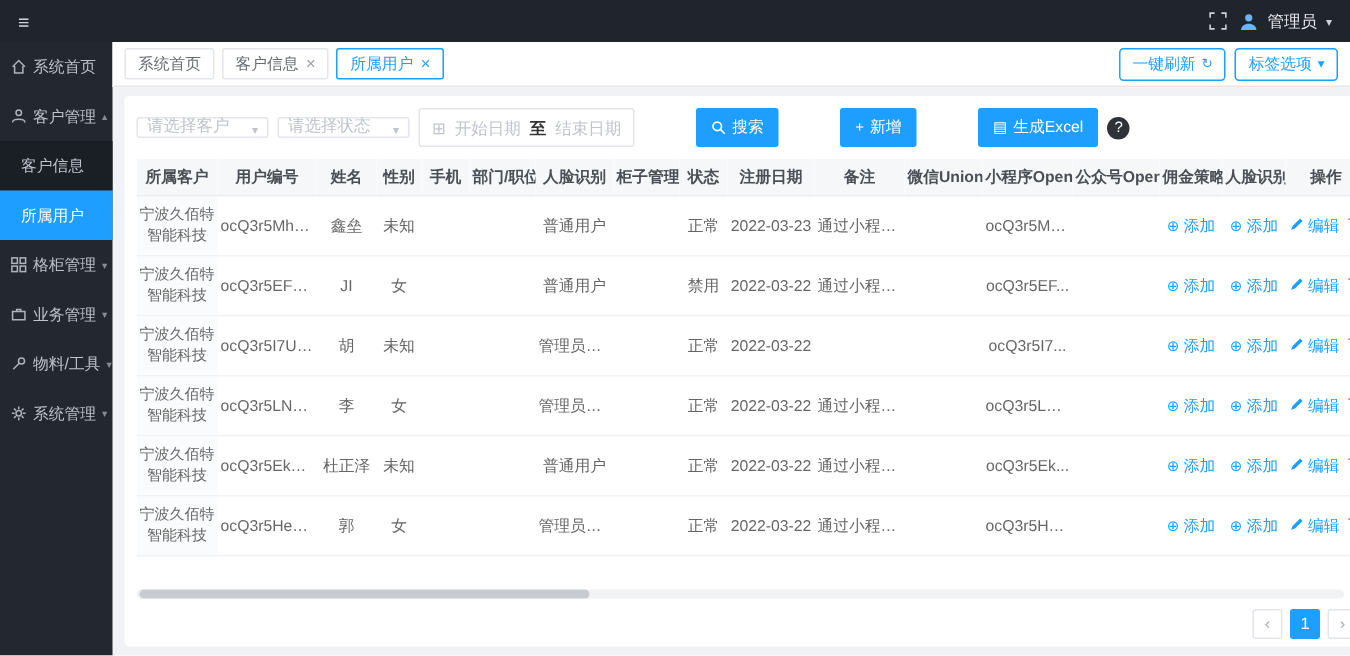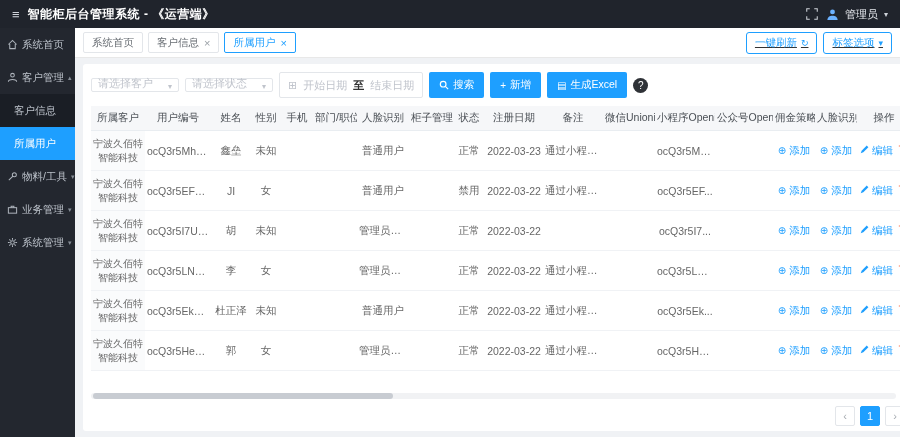--- a/index.html
+++ b/index.html
@@ -23,67 +23,66 @@
   .side-item.active { background:#1e9fff; color:#fff; }
 
   
   .main { position:absolute; left:75px; top:28px; width:825px; height:409px; display:flex; flex-direction:column; }
 
   .tabbar { flex:0 0 30px; background:#fff; border-bottom:1px solid #e8e8e8; display:flex; align-items:center; gap:5px; padding:0 8px; }
   .tab { display:inline-flex; align-items:center; gap:5px; height:21px; padding:0 8px; border:1px solid #e3e6ea; border-radius:2px; color:#676c72; font-size:10.5px; background:#fff; cursor:pointer; white-space:nowrap; }
   .tab .x { color:#9aa0a6; font-size:11px; }
   .tab.active { border-color:#1e9fff; color:#1e9fff; }
   .tab.active .x { color:#1e9fff; }
-  .tabbar-right { margin-left:auto; display:flex; gap:6px;text-decoration:underline; }
+  .tabbar-right { margin-left:auto; display:flex; gap:6px; }
   .obtn { height:22px; padding:0 8px; border:1px solid #1e9fff; border-radius:3px; background:#fff; color:#1e9fff; font-size:10.5px; display:inline-flex; align-items:center; gap:4px; cursor:pointer; font-family:inherit; white-space:nowrap; }
   .obtn .micon { font-size:9px; }
 
   .content { flex:1; min-height:0; padding:6px 8px; display:flex; }
   .card { background:#fff; border-radius:3px; flex:1; min-height:0; display:flex; flex-direction:column; padding:8px 8px 0; }
 
   
   .toolbar { flex:0 0 26px; display:flex; align-items:center; gap:6px; margin-bottom:8px; }
   .select { width:88px; height:14px; border:1px solid #e3e6ea; border-radius:2px; display:flex; align-items:flex-end; justify-content:space-between; padding:0 6px; color:#c0c4cc; background:#fff; cursor:pointer; white-space:nowrap; }
   .select .caret { color:#c0c4cc; font-size:8px; }
   .daterange { height:26px; border:1px solid #e3e6ea; border-radius:2px; display:flex; align-items:center; gap:6px; padding:0 8px; background:#fff; color:#c0c4cc; cursor:pointer; white-space:nowrap; }
   .daterange .cal { color:#c0c4cc; font-size:11px; }
   .daterange .sep { color:#333; font-weight:bold; }
   .kw { width:160px; height:26px; border:1px solid #e3e6ea; border-radius:2px; padding:0 7px; font-size:10.5px; outline:none; font-family:inherit; }
   .kw::placeholder { color:#c0c4cc; }
-  .btn { height:26px; border:none; border-radius:2px; color:#fff; padding:0 10px; font-size:10.5px; display:inline-flex; align-items:center; gap:4px; cursor:pointer; font-family:inherit; white-space:nowrap; }
+  .btn { height:26px; border:none; border-radius:2px; color:#fff; padding:0 10px; font-size:10.5px; display:inline-flex; align-items:center; gap:4px; cursor:pointer; font-family:inherit; white-space:nowrap;margin-left:35px; }
   .btn.blue { background:#1e9fff; }
   .btn.gray { background:#c2c8d0; }
   .btn .micon { font-size:10px; }
   .help { width:15px; height:15px; border-radius:50%; background:#2f3237; color:#fff; font-size:10px; display:inline-flex; align-items:center; justify-content:center; cursor:pointer; flex:0 0 auto; }
 
   
   .table-zone { flex:1; min-height:0; position:relative; overflow:hidden; }
   table { border-collapse:collapse; table-layout:fixed; width:820px; font-size:10.5px; color:#666; }
-  th { background:#f6f7f9; color:#4a4f55; font-weight:normal; padding:5px 2px; border-bottom:1px solid #e9edf1; text-align:center; white-space:nowrap; overflow:hidden; }
+  th { background:#f6f7f9; color:#4a4f55; font-weight:bold; padding:5px 2px; border-bottom:1px solid #e9edf1; text-align:center; white-space:nowrap; overflow:hidden; }
   td { padding:2px; border-bottom:1px solid #f0f2f5; text-align:center; white-space:nowrap; overflow:hidden; text-overflow:ellipsis; height:40px; }
   td.col-customer { white-space:normal; background:#fafbfc; line-height:1.35; font-size:10px; }
   .link { color:#1e9fff; cursor:pointer; text-decoration:none; white-space:nowrap;margin-top:32px; }
   .cplus { font-size:10px; }
   .del { margin-left:5px; cursor:pointer; }
   .htrack { position:absolute; bottom:2px; left:0; width:805px; height:6px; background:#f1f2f4; border-radius:3px; }
   .hthumb { position:absolute; left:2px; top:0; height:6px; width:300px; background:#c8ccd2; border-radius:3px; cursor:pointer; }
 
   
   .pager { flex:0 0 30px; display:flex; align-items:center; justify-content:flex-end; gap:5px; padding:0 6px; }
   .pbtn { min-width:20px; height:20px; border:1px solid #e3e6ea; border-radius:2px; display:inline-flex; align-items:center; justify-content:center; color:#a6abb1; background:#fff; font-size:11px; cursor:pointer; }
   .pbtn.cur { background:#1e9fff; border-color:#1e9fff; color:#fff; }
 
   .footer { flex:0 0 24px; background:#fff; border-top:1px solid #ededed; display:flex; align-items:center; justify-content:center; color:#9aa0a6; font-size:9.5px; }
 </style>
 </head>
 <body>
 
 <header class="top-header">
   <span class="menu-glyph">≡</span>
-  <span class="app-title">智能柜后台管理系统 - 《运营端》</span>
   <span class="hspacer"></span>
   <svg width="12" height="12" viewBox="0 0 16 16" fill="none" stroke="#cfd3da" stroke-width="1.4">
       <path d="M1 5V1h4M11 1h4v4M15 11v4h-4M5 15H1v-4"></path>
     </svg>
   <span class="huser">
     <svg width="13" height="13" viewBox="0 0 14 14">
         <circle cx="7" cy="4.2" r="2.6" fill="#6cb2ff"></circle>
         <path d="M1.5 13c0-3 2.5-4.6 5.5-4.6s5.5 1.6 5.5 4.6z" fill="#6cb2ff"></path>
       </svg>
     <span>管理员</span>
@@ -109,32 +108,42 @@
   <div class="submenu">
     <div class="side-item">
       <span class="lbl">客户信息</span>
     </div>
     <div class="side-item active">
       <span class="lbl">所属用户</span>
     </div>
   </div>
   <div class="side-item">
     <svg class="sicon" width="11" height="11" viewBox="0 0 12 12" fill="none" stroke="#aeb4bc" stroke-width="1.1">
+        <rect x="1" y="1" width="4" height="4"></rect>
+        <rect x="7" y="1" width="4" height="4"></rect>
+        <rect x="1" y="7" width="4" height="4"></rect>
+        <rect x="7" y="7" width="4" height="4"></rect>
+      </svg>
+    <span class="lbl">格柜管理</span>
+    <span class="chev">▾</span>
+  </div>
+  <div class="side-item">
+    <svg class="sicon" width="11" height="11" viewBox="0 0 12 12" fill="none" stroke="#aeb4bc" stroke-width="1.1">
+        <rect x="1.5" y="4" width="9" height="6"></rect>
+        <path d="M4.5 4V2.5h3V4"></path>
+      </svg>
+    <span class="lbl">业务管理</span>
+    <span class="chev">▾</span>
+  </div>
+  <div class="side-item">
+    <svg class="sicon" width="11" height="11" viewBox="0 0 12 12" fill="none" stroke="#aeb4bc" stroke-width="1.1">
         <path d="M2 10l4.5-4.5"></path>
         <circle cx="8" cy="4" r="2.2"></circle>
       </svg>
     <span class="lbl">物料/工具</span>
-    <span class="chev">▾</span>
-  </div>
-  <div class="side-item">
-    <svg class="sicon" width="11" height="11" viewBox="0 0 12 12" fill="none" stroke="#aeb4bc" stroke-width="1.1">
-        <rect x="1.5" y="4" width="9" height="6"></rect>
-        <path d="M4.5 4V2.5h3V4"></path>
-      </svg>
-    <span class="lbl">业务管理</span>
     <span class="chev">▾</span>
   </div>
   <div class="side-item">
     <svg class="sicon" width="11" height="11" viewBox="0 0 12 12" fill="none" stroke="#aeb4bc" stroke-width="1.1">
         <circle cx="6" cy="6" r="2"></circle>
         <path d="M6 1v2M6 9v2M1 6h2M9 6h2M2.5 2.5l1.4 1.4M8.1 8.1l1.4 1.4M9.5 2.5L8.1 3.9M3.9 8.1L2.5 9.5"></path>
       </svg>
     <span class="lbl">系统管理</span>
     <span class="chev">▾</span>
   </div>

